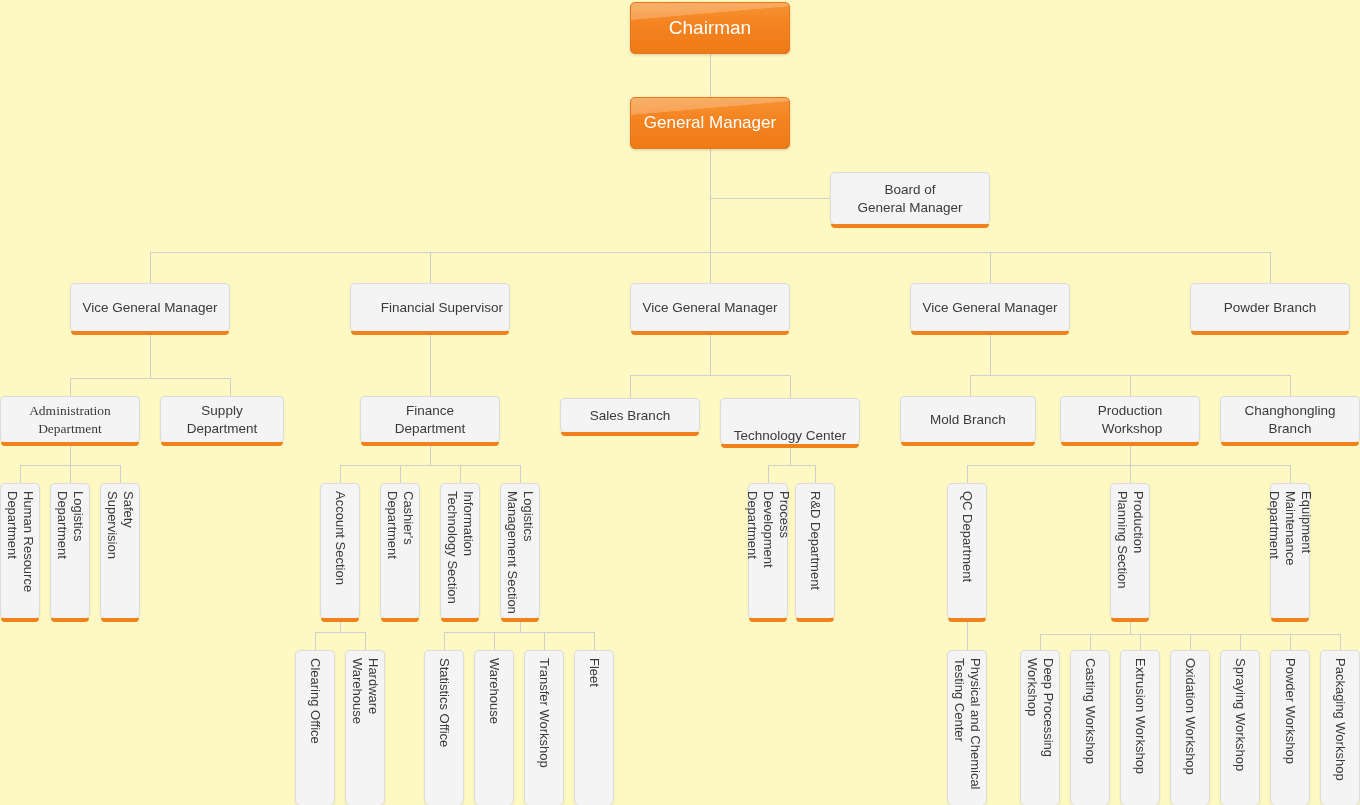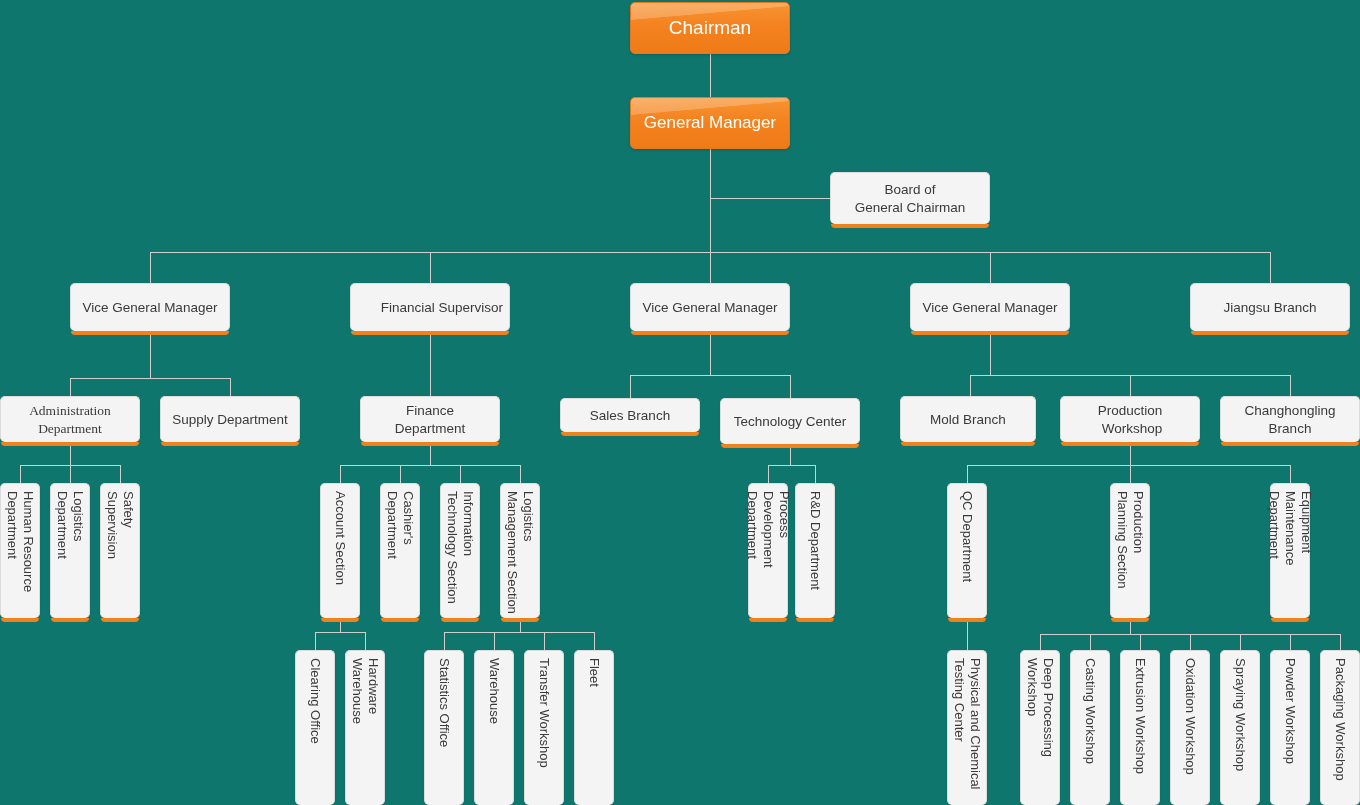--- a/index.html
+++ b/index.html
@@ -10,21 +10,21 @@
   }
   body {
     font-family: "Liberation Sans", sans-serif;
     -webkit-font-smoothing: antialiased;
   }
   #chart {
     position: relative;
     width: 1360px;
     height: 805px;
     overflow: hidden;
-    background: #0f766e;
+    background: #fef9c3;
   }
   #lines {
     position: absolute;
     left: 0;
     top: 0;
     width: 1360px;
     height: 805px;
     pointer-events: none;
   }
   .node {
@@ -185,52 +185,52 @@
 
   <div id="nodes">
       <div class="node orange big" style="left: 630px; top: 2px; width: 160px; height: 52px;">
         <span class="lbl">Chairman</span>
       </div>
       <div class="node orange" style="left: 630px; top: 97px; width: 160px; height: 52px;">
         <span class="lbl">General Manager</span>
       </div>
       <div class="node gray" style="left: 830px; top: 172px; width: 160px; height: 52px;">
         <span class="lbl">Board of
-General Chairman</span>
+General Manager</span>
       </div>
       <div class="node gray" style="left: 70px; top: 283px; width: 160px; height: 48px;">
         <span class="lbl">Vice General Manager</span>
       </div>
       <div class="node gray" style="left: 350px; top: 283px; width: 160px; height: 48px; justify-content: flex-end;">
         <span class="lbl">Financial Supervisor</span>
       </div>
       <div class="node gray" style="left: 630px; top: 283px; width: 160px; height: 48px;">
         <span class="lbl">Vice General Manager</span>
       </div>
       <div class="node gray" style="left: 910px; top: 283px; width: 160px; height: 48px;">
         <span class="lbl">Vice General Manager</span>
       </div>
       <div class="node gray" style="left: 1190px; top: 283px; width: 160px; height: 48px;">
-        <span class="lbl">Jiangsu Branch</span>
+        <span class="lbl">Powder Branch</span>
       </div>
       <div class="node gray" style="left: 0px; top: 396px; width: 140px; height: 46px; font-family: Liberation Serif, serif;">
         <span class="lbl">Administration
 Department</span>
       </div>
-      <div class="node gray" style="left: 160px; top: 396px; width: 140px; height: 46px;">
+      <div class="node gray" style="left: 160px; top: 396px; width: 124px; height: 46px;">
         <span class="lbl">Supply Department</span>
       </div>
       <div class="node gray" style="left: 360px; top: 396px; width: 140px; height: 46px;">
         <span class="lbl">Finance
 Department</span>
       </div>
       <div class="node gray" style="left: 560px; top: 398px; width: 140px; height: 34px;">
         <span class="lbl">Sales Branch</span>
       </div>
-      <div class="node gray" style="left: 720px; top: 398px; width: 140px; height: 46px;">
+      <div class="node gray" style="left: 720px; top: 398px; width: 140px; height: 46px; align-items: flex-end;">
         <span class="lbl">Technology Center</span>
       </div>
       <div class="node gray" style="left: 900px; top: 396px; width: 136px; height: 46px;">
         <span class="lbl">Mold Branch</span>
       </div>
       <div class="node gray" style="left: 1060px; top: 396px; width: 140px; height: 46px; text-align: right;">
         <span class="lbl">Production
 Workshop</span>
       </div>
       <div class="node gray" style="left: 1220px; top: 396px; width: 140px; height: 46px;">

